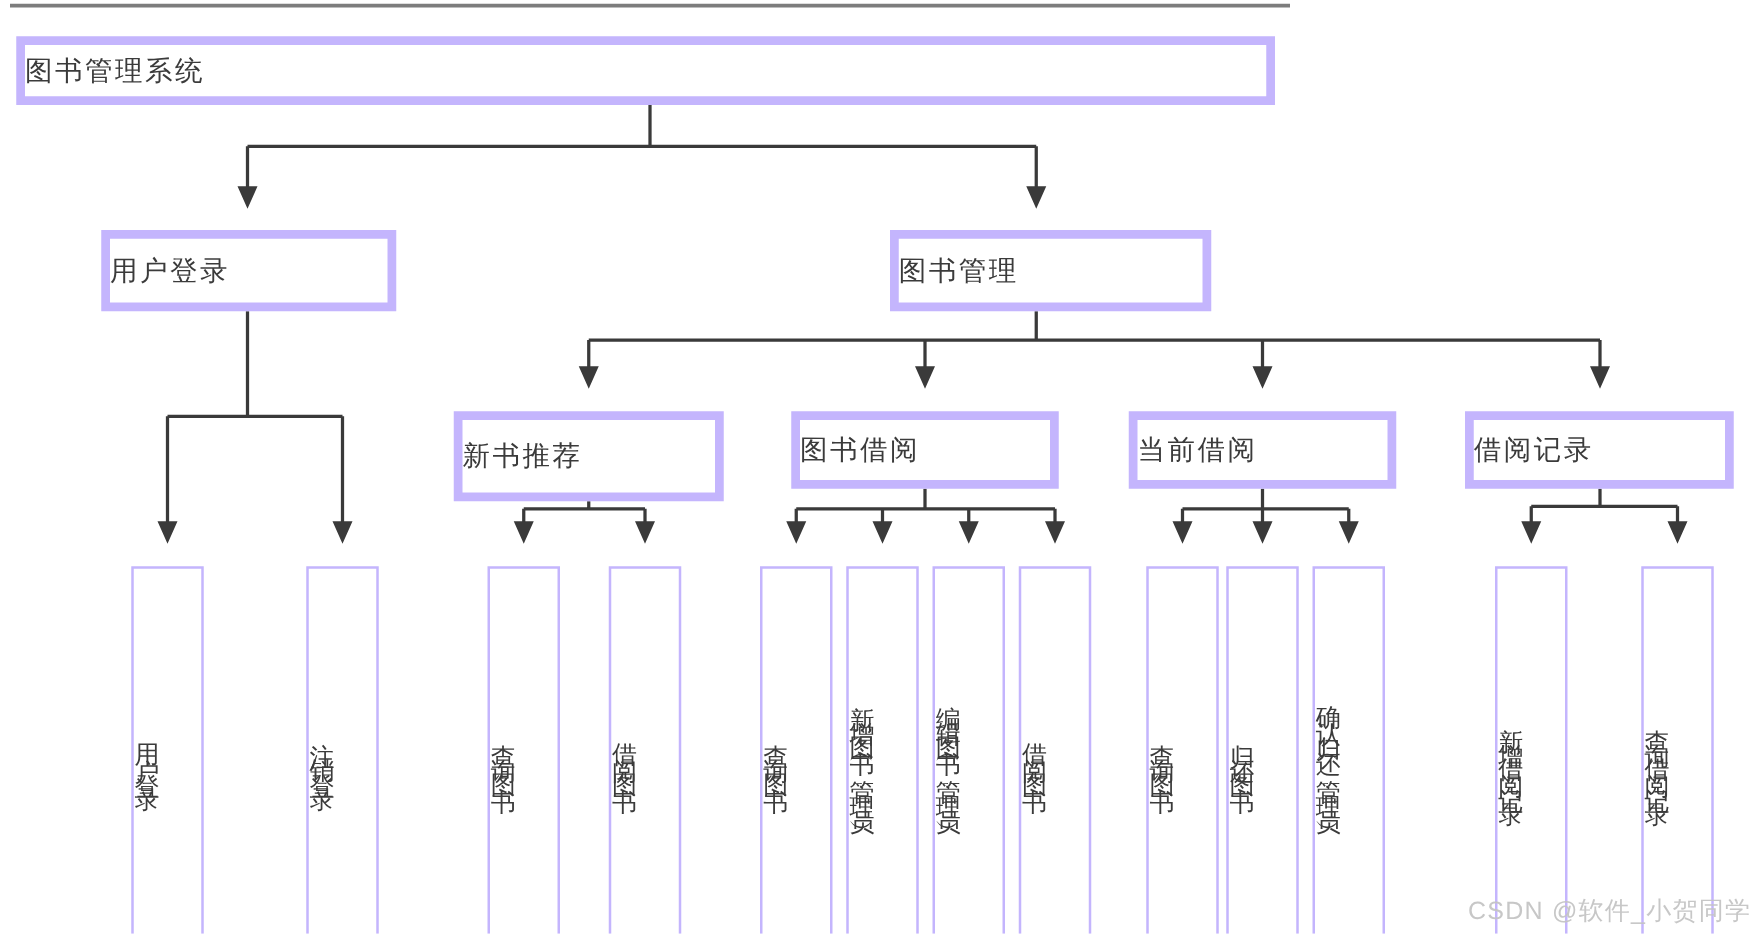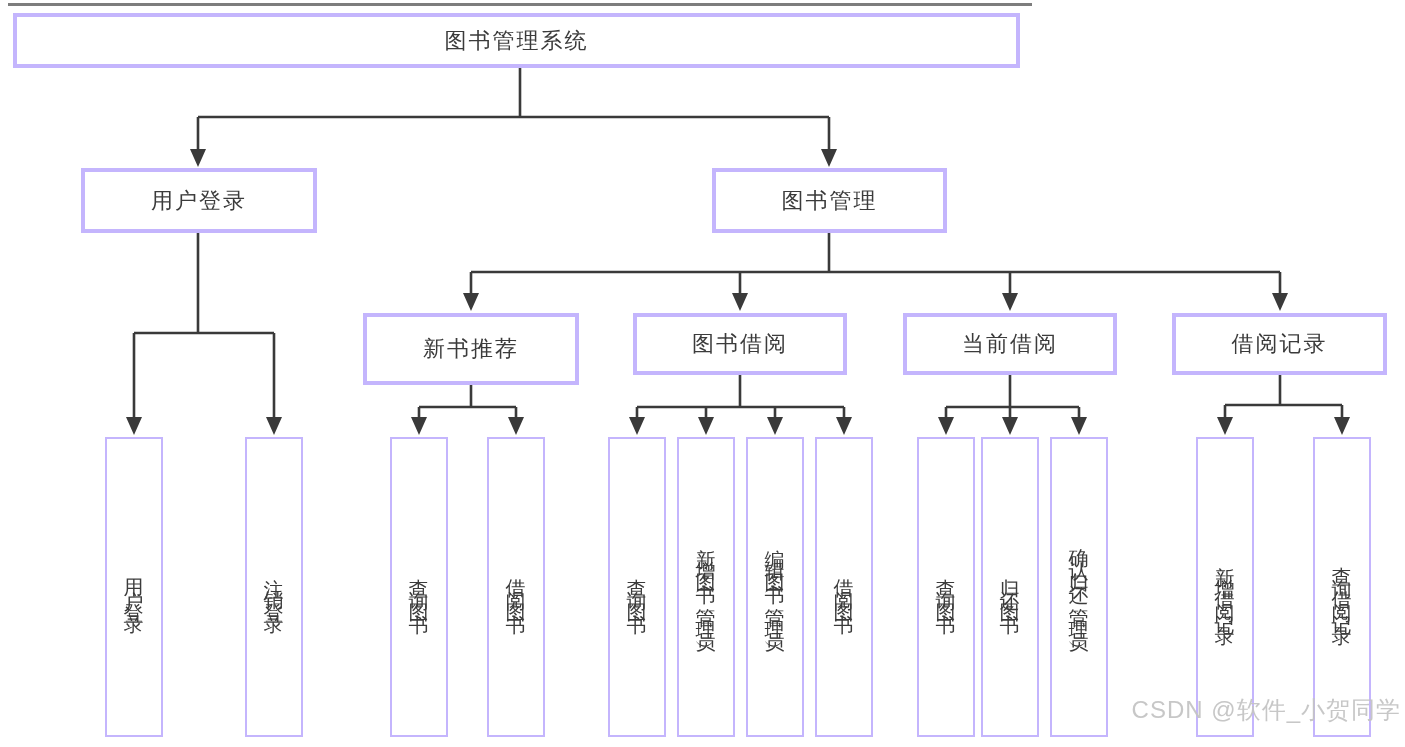--- a/index.html
+++ b/index.html
@@ -11,41 +11,42 @@
     color:#3b3b3b;
     overflow:hidden;
   }
   .connectors{position:absolute;left:0;top:0;z-index:1;}
   .ln{fill:none;stroke:#3a3a3a;stroke-width:2.6;}
   .ar{fill:#3a3a3a;stroke:none;}
   .node{
     position:absolute;
     box-sizing:border-box;
     background:#ffffff;
-    border:4px solid #c4b5fd;
-    display:flex;align-items:center;justify-content:center;
+    border:7px solid #c4b5fd;
+    display:flex;align-items:center;justify-content:flex-start;
     z-index:2;
+    margin-top:16px;
   }
   .hlabel{font-size:22px;letter-spacing:2px;white-space:nowrap;}
   .leaf{border-width:2.5px;}
   .vtext{
     writing-mode:vertical-rl;
     text-orientation:mixed;
     font-size:20px;
     letter-spacing:12px;
     line-height:1;
     white-space:nowrap;
   }
   .top-rule{
     position:absolute;left:8px;top:3px;width:1024px;height:3px;
     background:#7d7d7d;z-index:0;
   }
   .watermark{
-    position:absolute;right:4px;top:694px;
-    font-size:24px;letter-spacing:1px;
+    position:absolute;right:4px;top:715px;
+    font-size:20px;letter-spacing:1px;
     color:rgba(196,196,196,0.95);
     z-index:5;white-space:nowrap;
   }
 </style>
 </head>
 <body>
 
 <div class="canvas">
 
   <div class="top-rule"></div>
@@ -83,21 +84,21 @@
       M1217 417H1233L1225 435Z M1334 417H1350L1342 435Z"></path>
   </svg>
 
   <div class="node" style="left:13px;top:13px;width:1007px;height:55px">
     <span class="hlabel">图书管理系统</span>
   </div>
 
   <div class="node" style="left:81px;top:168px;width:236px;height:65px">
     <span class="hlabel">用户登录</span>
   </div>
-  <div class="node" style="left:712px;top:168px;width:235px;height:65px">
+  <div class="node" style="left:712px;top:168px;width:257px;height:65px">
     <span class="hlabel">图书管理</span>
   </div>
 
   <div class="node" style="left:363px;top:313px;width:216px;height:72px">
     <span class="hlabel">新书推荐</span>
   </div>
   <div class="node" style="left:903px;top:313px;width:214px;height:62px">
     <span class="hlabel">当前借阅</span>
   </div>
   <div class="node" style="left:633px;top:313px;width:214px;height:62px">

